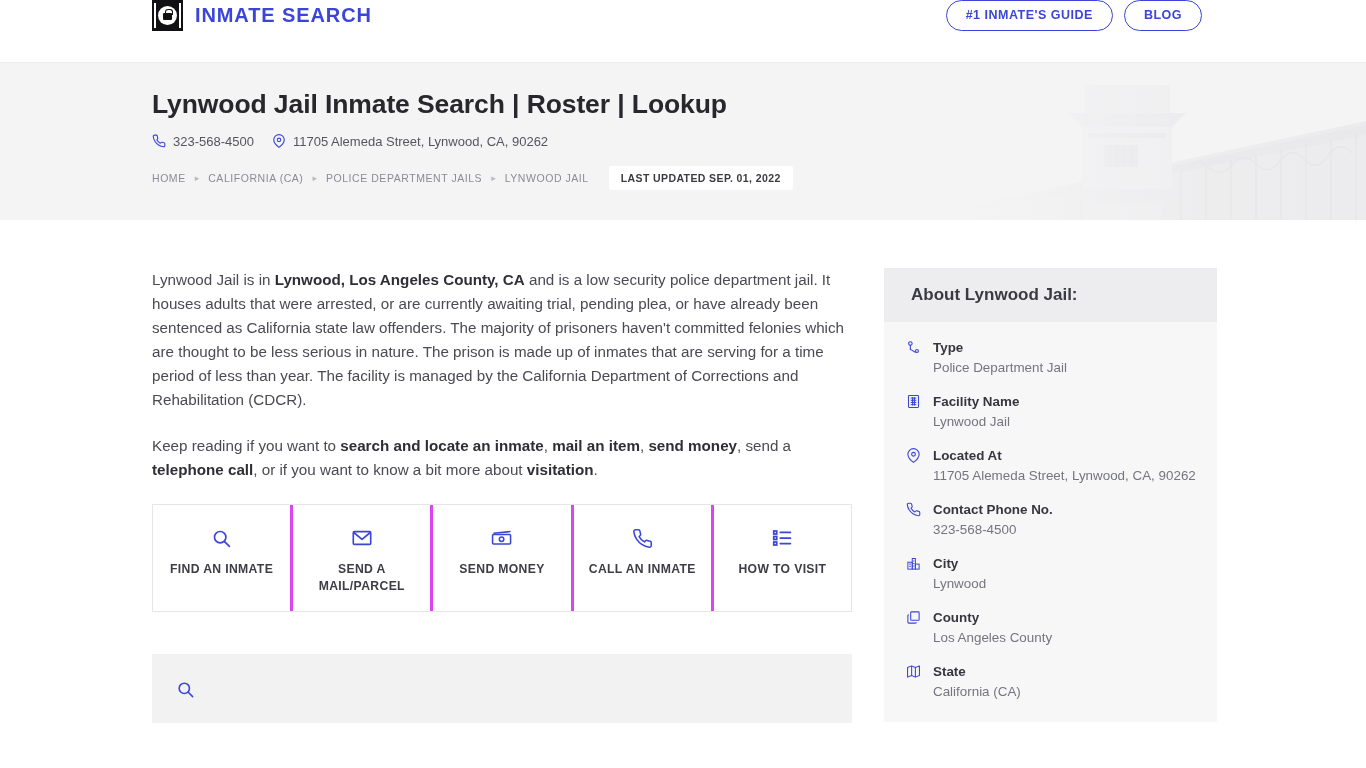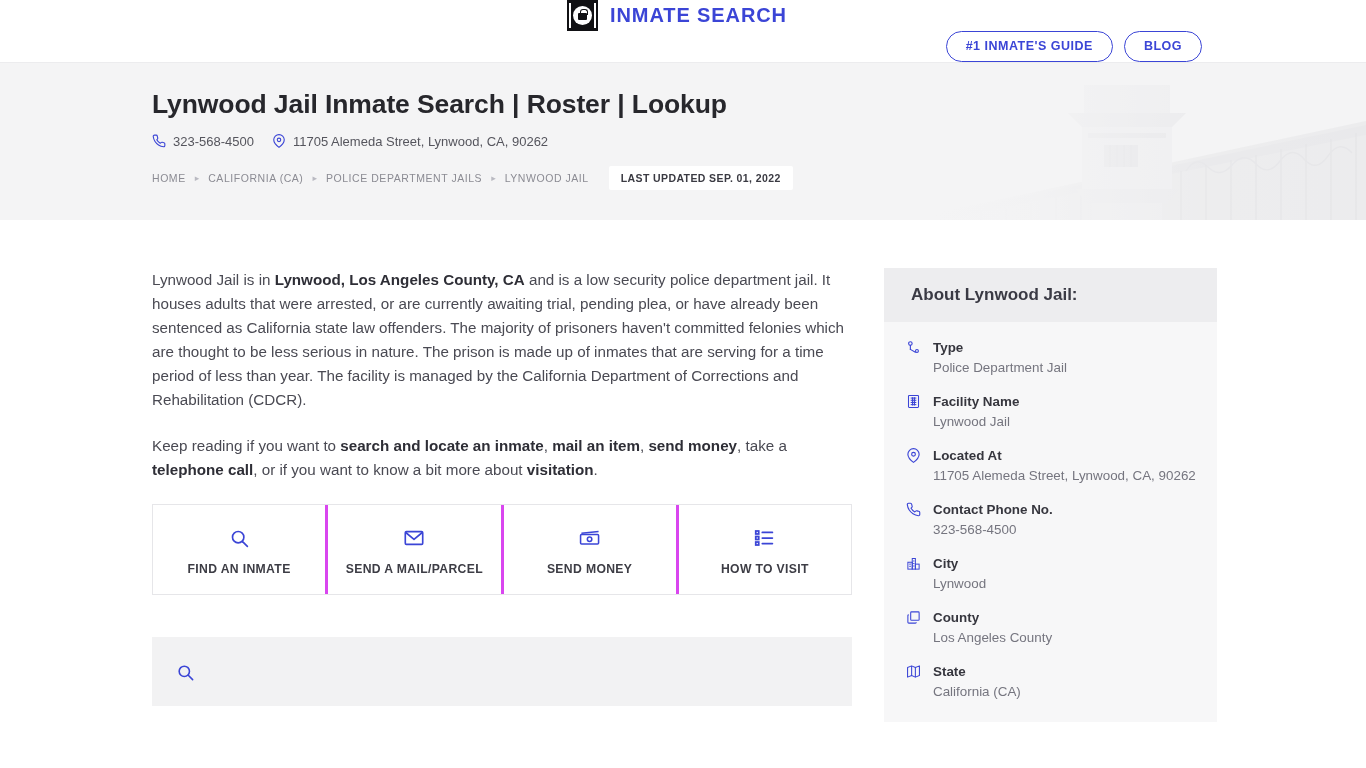--- a/index.html
+++ b/index.html
@@ -10,25 +10,24 @@
     font-family: "Liberation Sans", sans-serif;
     color: #3f3f46;
   }
   a { text-decoration: none; color: inherit; }
 
   
   .site-header {
     height: 62px;
     background: #ffffff;
     display: flex;
-    align-items: center;
+    align-items: flex-start;
     padding: 0 164px 0 152px;
     position: relative;
     z-index: 5;
-    flex-direction: column;
   }
   .brand { display: flex; align-items: center; gap: 12px; }
   .brand-mark {
     width: 31px; height: 31px;
     position: relative;
     background: #111114;
     border-radius: 2px;
     display: flex; align-items: center; justify-content: center;
     flex: 0 0 auto;
   }
@@ -281,21 +280,21 @@
 
 <div class="wrap">
 
   <div class="main-col">
 
     <p class="para">
       <span>Lynwood Jail is in </span><b>Lynwood, Los Angeles County, CA</b><span> and is a low security police department jail. It houses adults that were arrested, or are currently awaiting trial, pending plea, or have already been sentenced as California state law offenders. The majority of prisoners haven't committed felonies which are thought to be less serious in nature. The prison is made up of inmates that are serving for a time period of less than year. The facility is managed by the California Department of Corrections and Rehabilitation (CDCR).</span>
     </p>
 
     <p class="para">
-      <span>Keep reading if you want to </span><b>search and locate an inmate</b><span>, </span><b>mail an item</b><span>, </span><b>send money</b><span>, take a </span><b>telephone call</b><span>, or if you want to know a bit more about </span><b>visitation</b><span>.</span>
+      <span>Keep reading if you want to </span><b>search and locate an inmate</b><span>, </span><b>mail an item</b><span>, </span><b>send money</b><span>, send a </span><b>telephone call</b><span>, or if you want to know a bit more about </span><b>visitation</b><span>.</span>
     </p>
 
     <div class="tiles">
 
       <div class="tile">
         <div class="tic">
           <svg width="21" height="21" viewBox="0 0 24 24" fill="none" stroke="#3b45d6" stroke-width="1.9" stroke-linecap="round">
               <circle cx="10.5" cy="10.5" r="6.5"></circle>
               <line x1="15.5" y1="15.5" x2="21" y2="21"></line>
             </svg>
@@ -317,20 +316,28 @@
         <div class="tic">
           <svg width="24" height="20" viewBox="0 0 28 20" fill="none" stroke="#3b45d6" stroke-width="1.8" stroke-linejoin="round">
               <path d="M4 4.5 L24 2.5"></path>
               <rect x="3" y="6" width="21" height="11" rx="1.2"></rect>
               <circle cx="13.5" cy="11.5" r="2.6"></circle>
             </svg>
         </div>
         <div class="tlabel">SEND MONEY</div>
       </div>
 
+      <div class="tile">
+        <div class="tic">
+          <svg width="21" height="21" viewBox="0 0 24 24" fill="none" stroke="#3b45d6" stroke-width="1.8" stroke-linecap="round" stroke-linejoin="round">
+              <path d="M22 16.9v3a2 2 0 0 1-2.2 2 19.8 19.8 0 0 1-8.6-3.1 19.5 19.5 0 0 1-6-6A19.8 19.8 0 0 1 2.1 4.2 2 2 0 0 1 4.1 2h3a2 2 0 0 1 2 1.7c.1 1 .4 1.9.7 2.8a2 2 0 0 1-.5 2.1L8.1 9.9a16 16 0 0 0 6 6l1.3-1.2a2 2 0 0 1 2.1-.5c.9.3 1.8.6 2.8.7a2 2 0 0 1 1.7 2Z"></path>
+            </svg>
+        </div>
+        <div class="tlabel">CALL AN INMATE</div>
+      </div>
 
       <div class="tile">
         <div class="tic">
           <svg width="21" height="20" viewBox="0 0 24 22" fill="none" stroke="#3b45d6" stroke-width="2">
               <rect x="2" y="3" width="3.4" height="3.4"></rect>
               <rect x="2" y="9.3" width="3.4" height="3.4"></rect>
               <rect x="2" y="15.6" width="3.4" height="3.4"></rect>
               <line x1="9.5" y1="4.7" x2="21" y2="4.7" stroke-linecap="round"></line>
               <line x1="9.5" y1="11" x2="21" y2="11" stroke-linecap="round"></line>
               <line x1="9.5" y1="17.3" x2="21" y2="17.3" stroke-linecap="round"></line>

